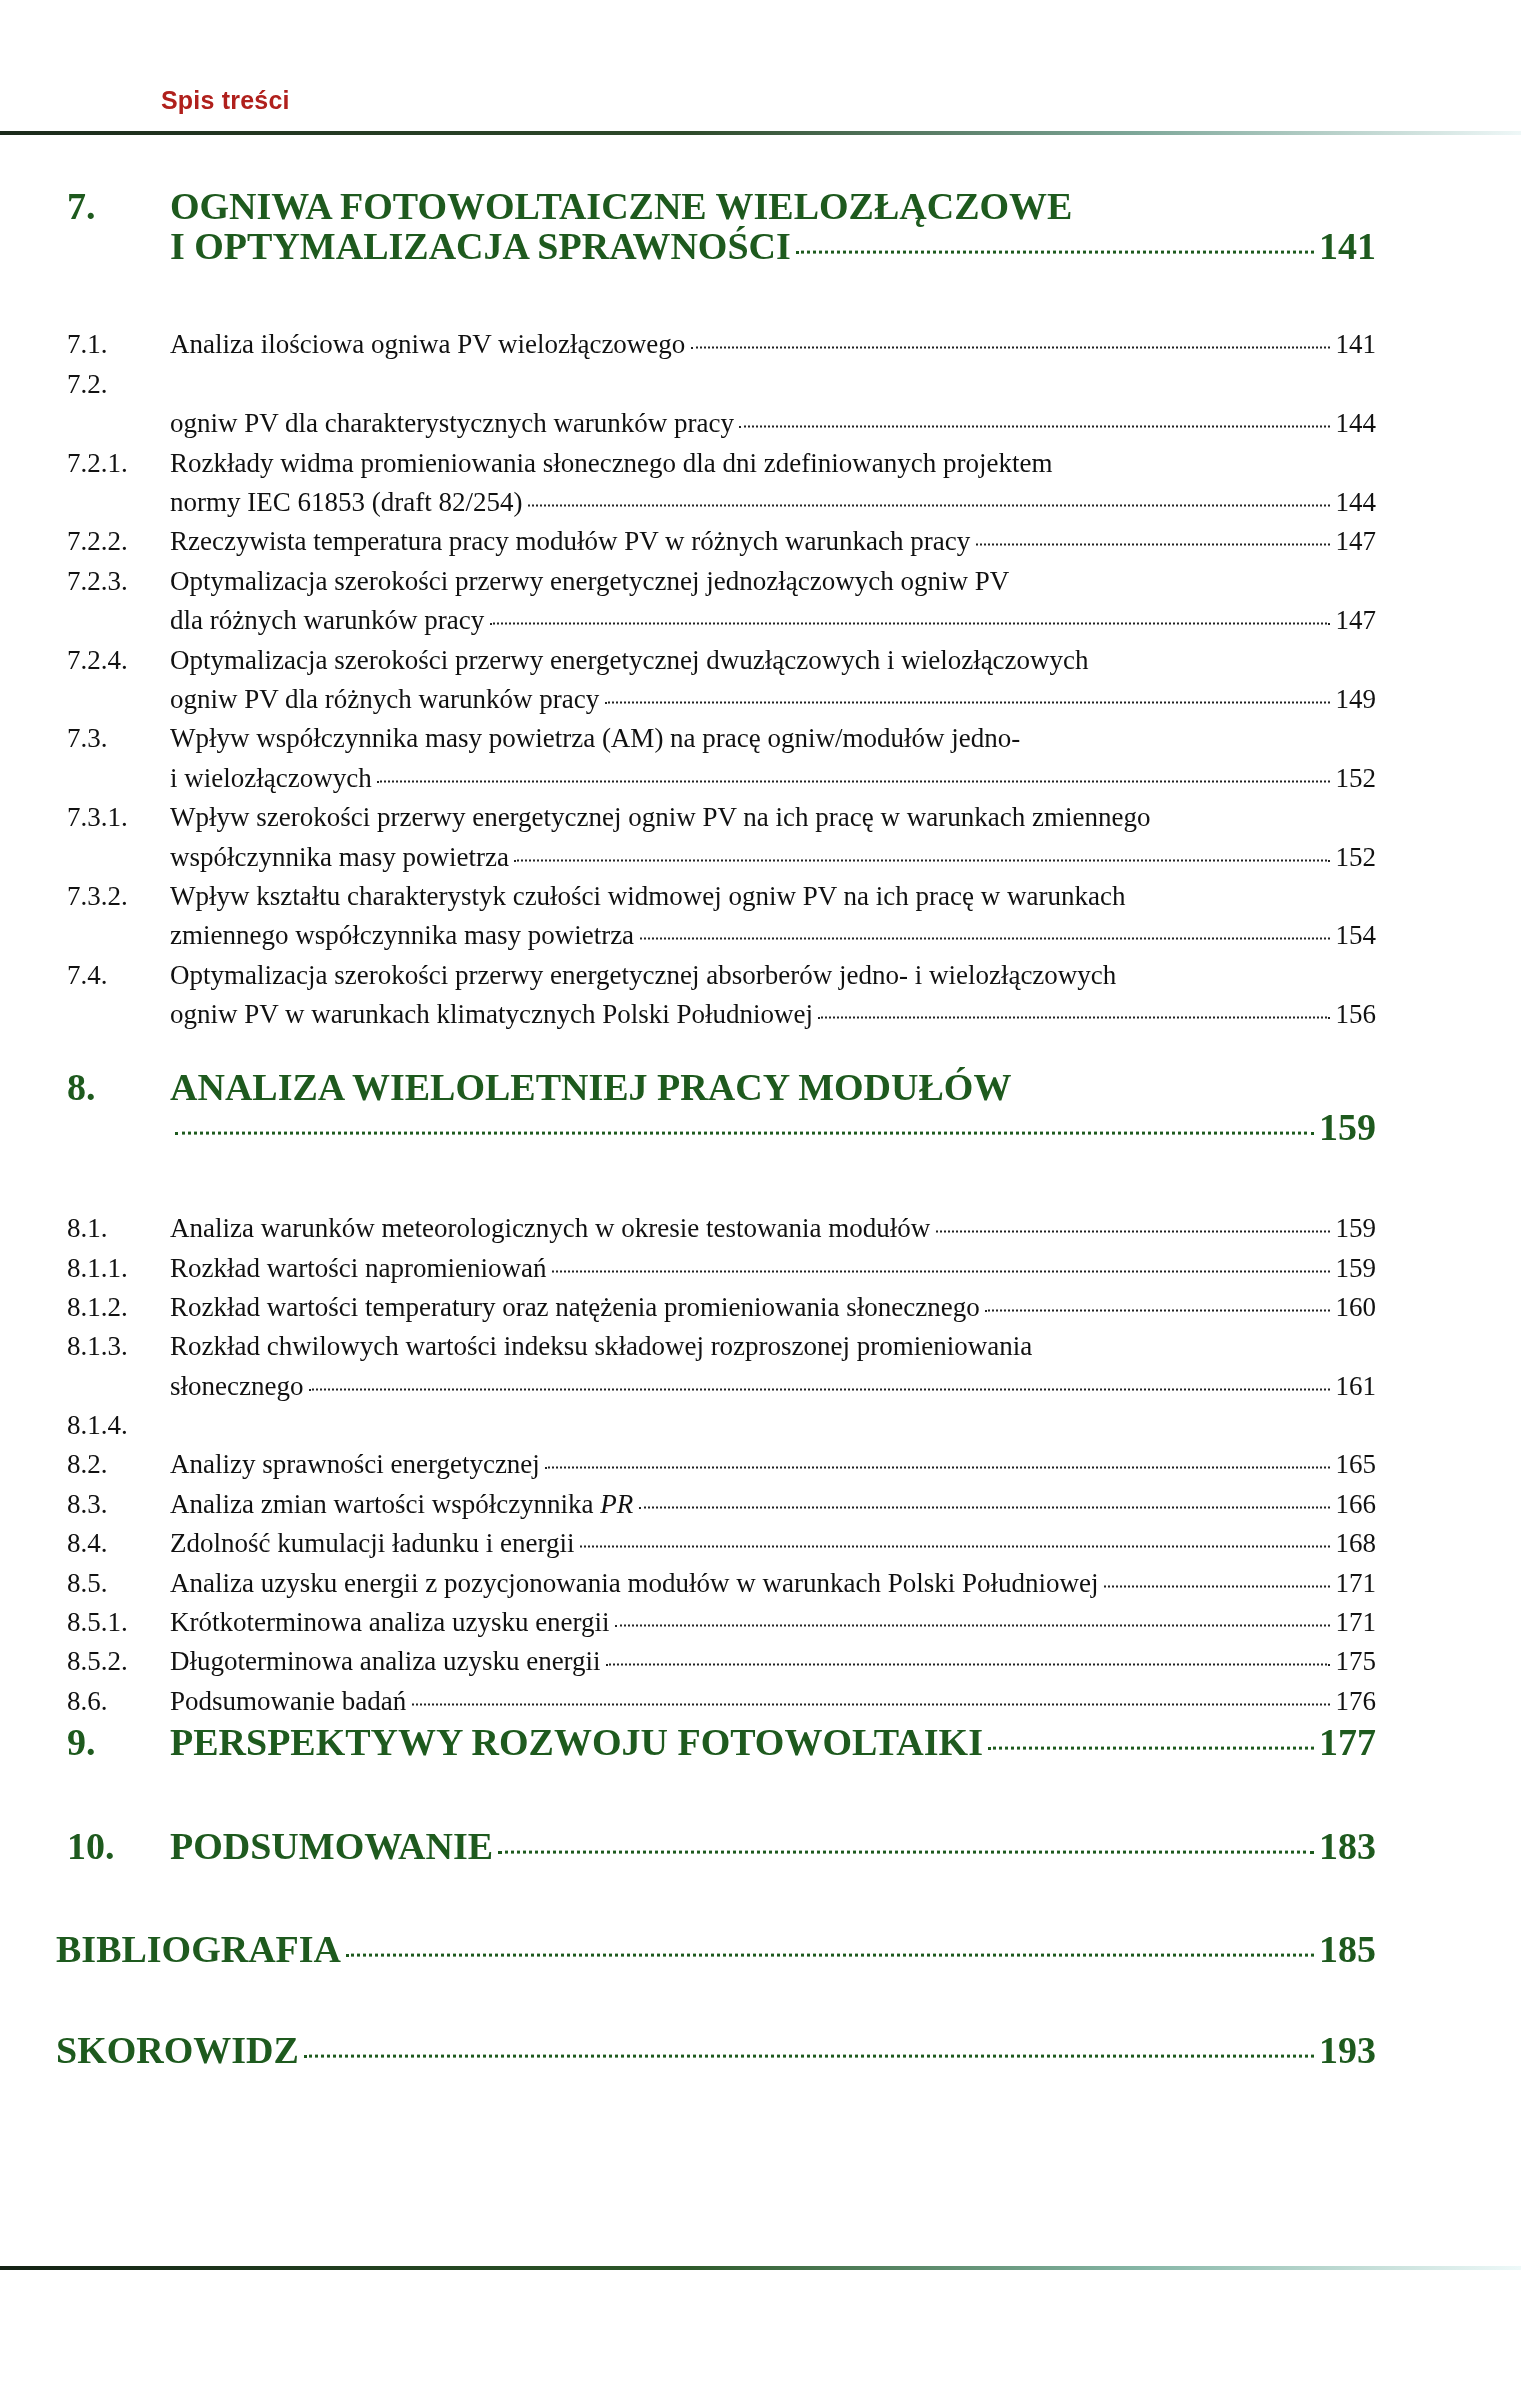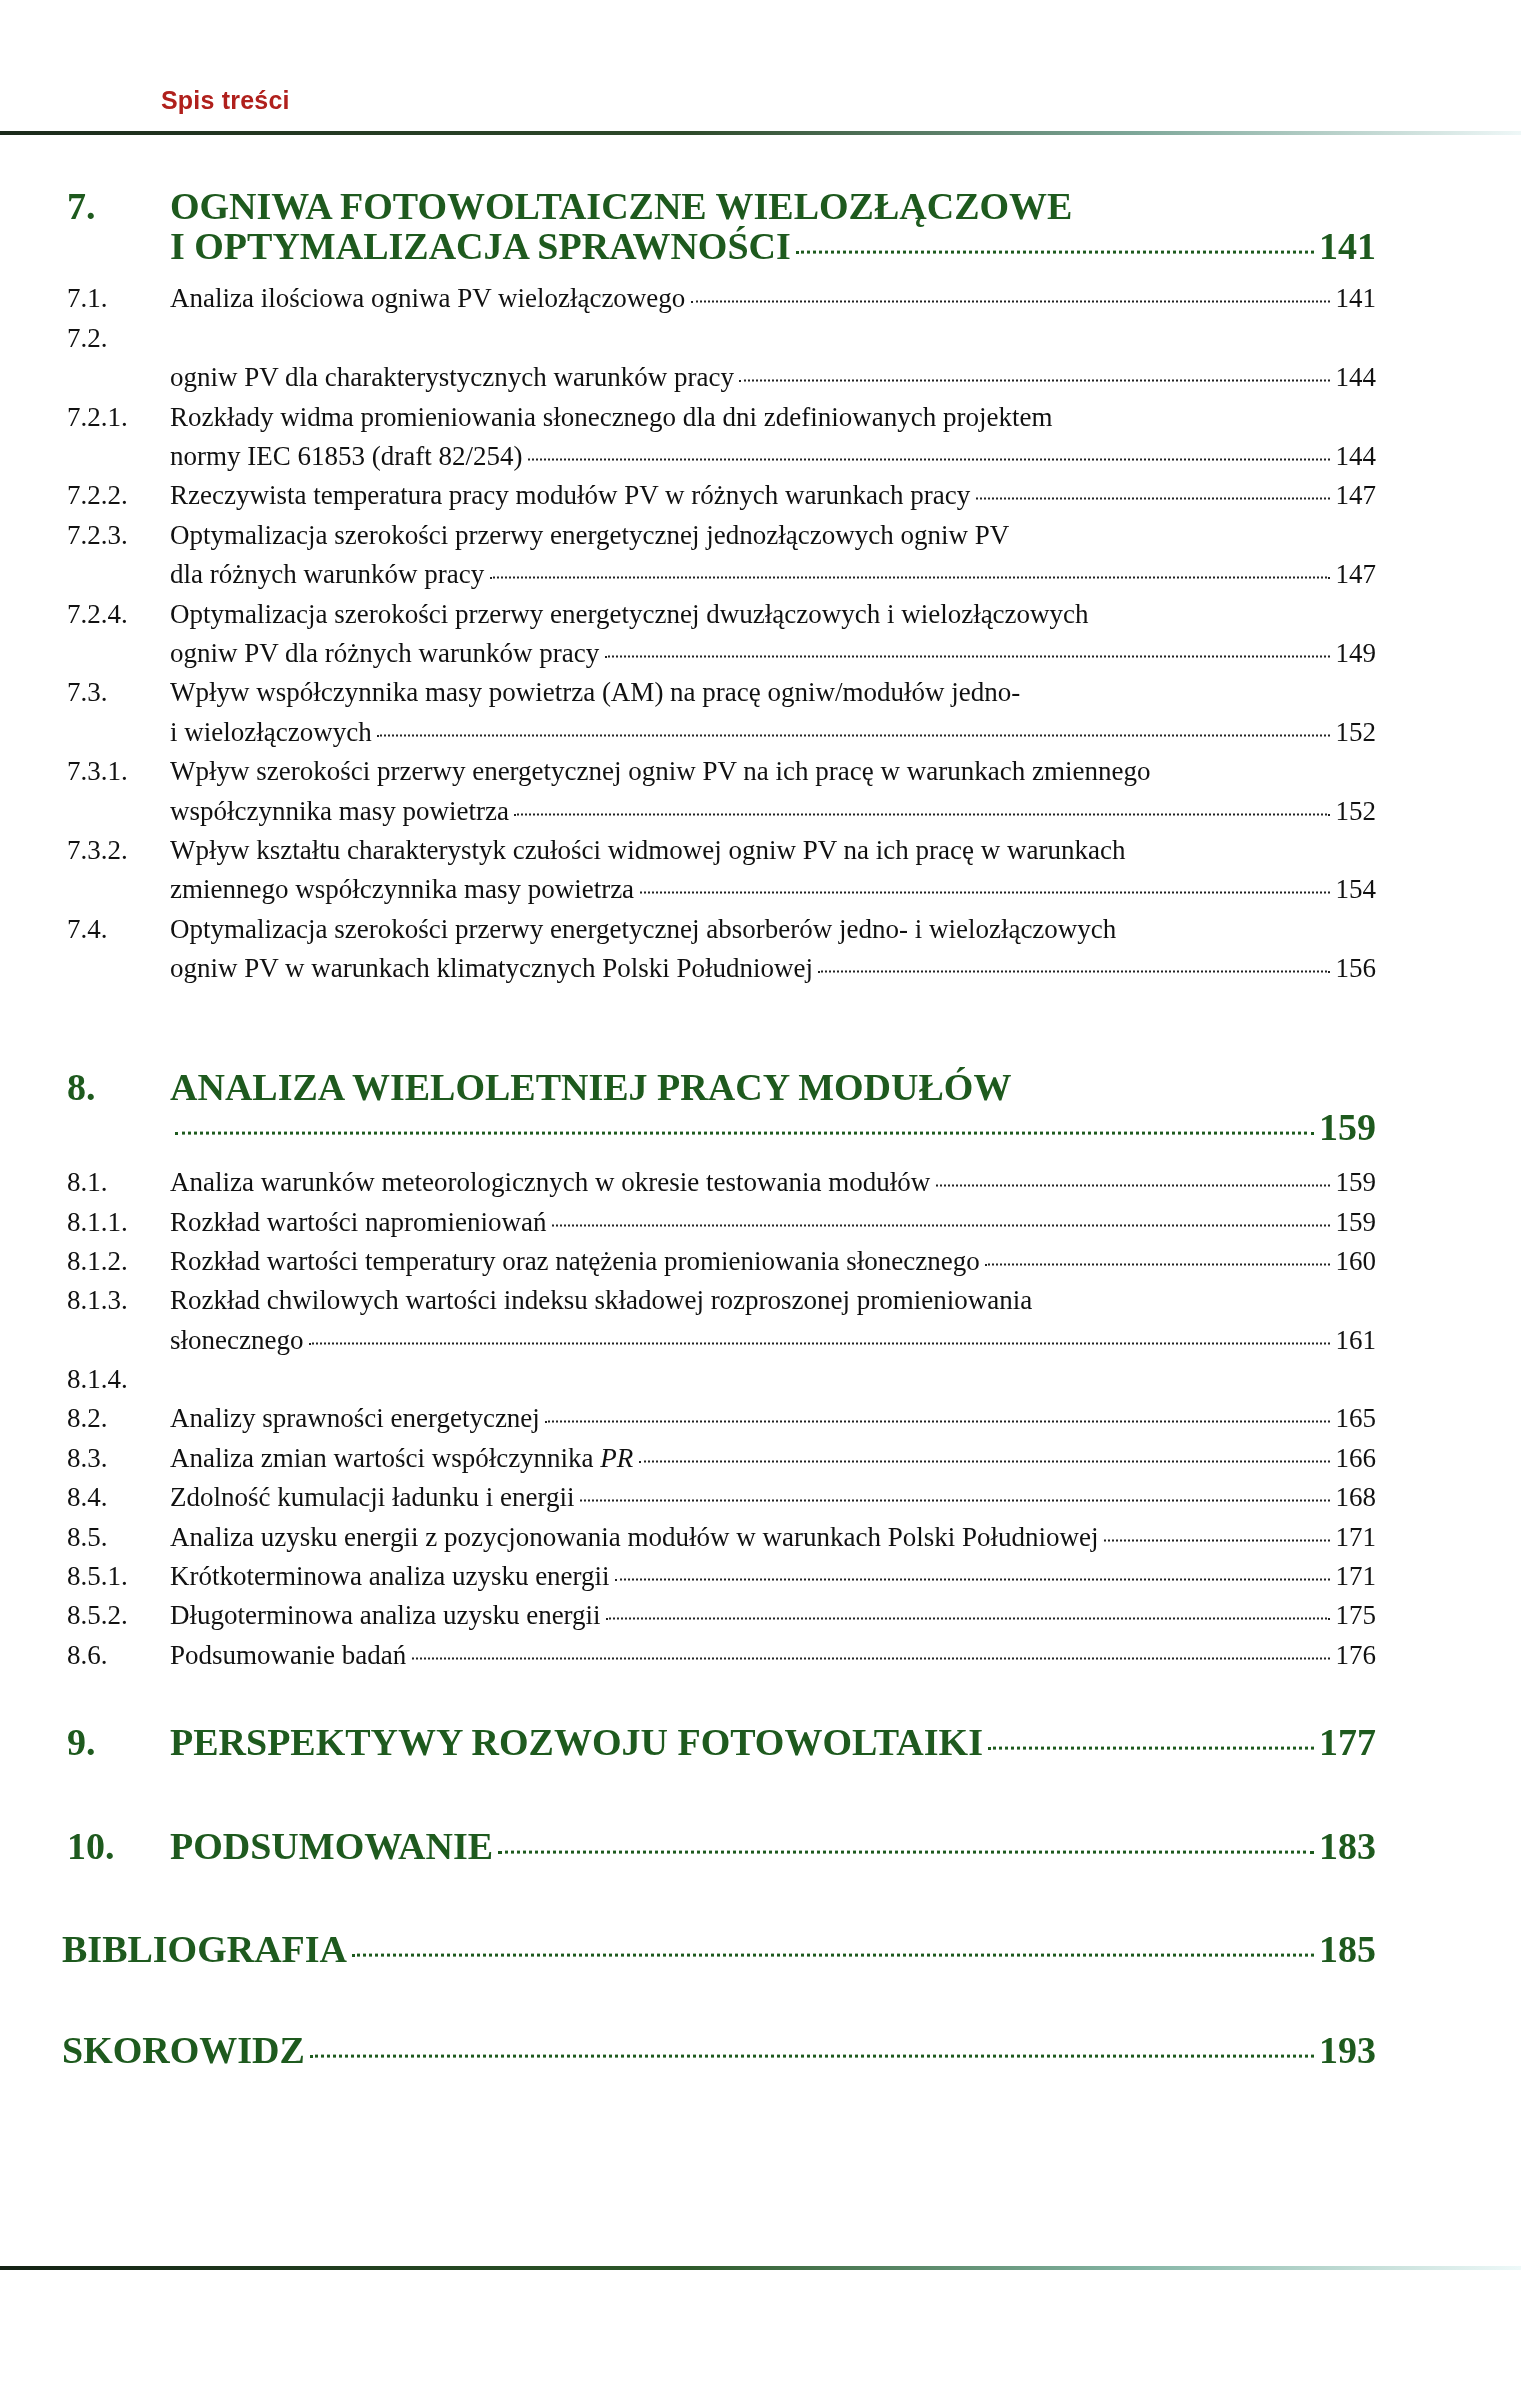--- a/index.html
+++ b/index.html
@@ -11,24 +11,24 @@
          background:linear-gradient(to right, #1b2a1b 0%, #2e4a2a 45%, #7fa89a 75%, rgba(200,230,230,0.3) 100%); }
   .rule-bottom { position:absolute; left:0; top:2266px; width:1521px; height:3.6px;
          background:linear-gradient(to right, #142214 0%, #2e5a2a 45%, #86b6a6 75%, rgba(200,235,235,0.3) 100%); }
   .toc { position:absolute; left:0; top:0; width:1521px; }
   .line { position:absolute; left:0; width:1521px; height:39px; }
   .num { position:absolute; left:67px; white-space:nowrap; }
   .txt-wrap { position:absolute; left:170px; right:145px; display:flex; align-items:baseline; white-space:nowrap; }
   .txt { flex:0 0 auto; }
   .leader { flex:1 1 auto; margin:0 5.4px; border-bottom:2.7px dotted #222; height:0; transform:translateY(-4.5px); }
   .page { flex:0 0 auto; text-align:left; }
-  .entry .num, .entry .txt-wrap { font-size:27px; line-height:39px; }
+  .entry .num, .entry .txt-wrap { font-size:27px; line-height:39px;margin-top:46px; }
   .chap .num, .chap .txt-wrap { font-size:38px; line-height:39px; font-weight:bold; color:#1e5a1e; }
   .chap .leader { border-bottom:3.6px dotted #1e5a1e; transform:translateY(-5.4px); }
-  .chap.unnumbered .txt-wrap { left:62px; }
+  .chap.unnumbered .txt-wrap { left:56px; }
   .italic { font-style:italic; }
 </style>
 </head>
 <body>
 
 <div class="running-head">Spis treści</div>
 <div class="rule-top"></div>
 
 <div class="toc">
 

